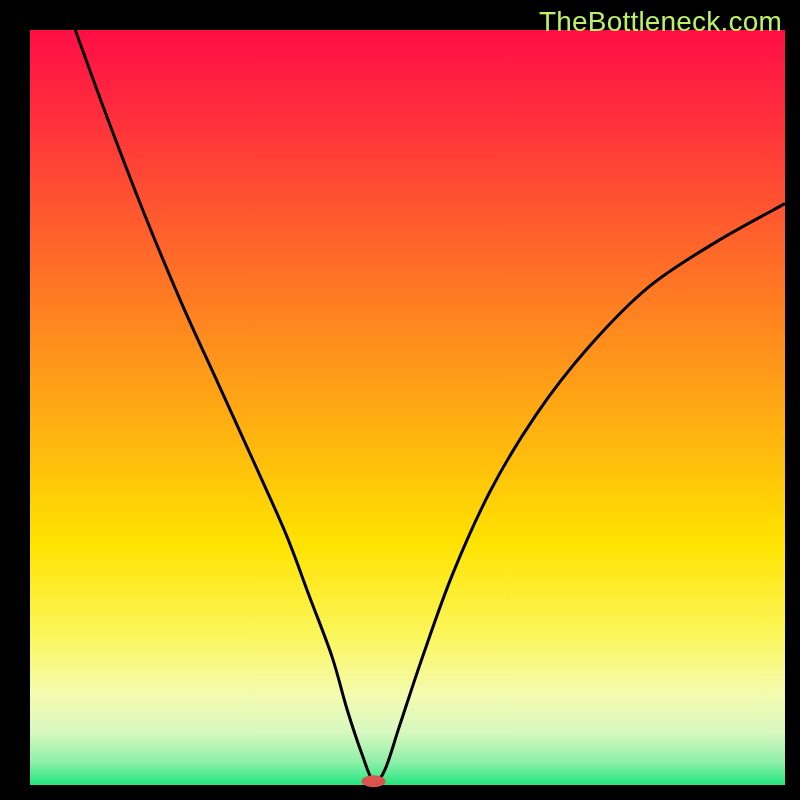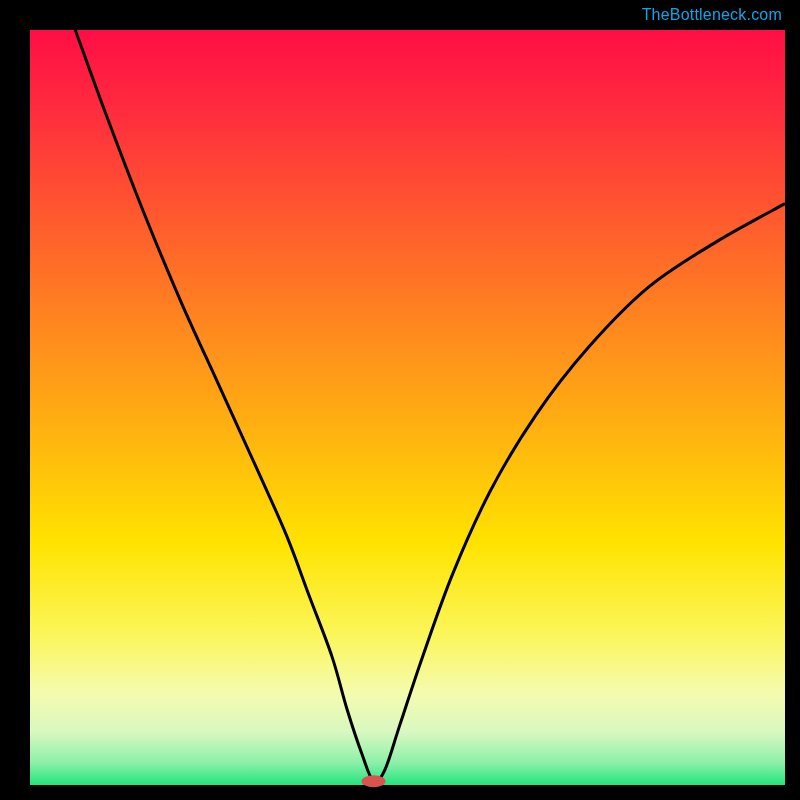--- a/index.html
+++ b/index.html
@@ -15,22 +15,22 @@
     position: absolute;
     top: 0;
     left: 0;
     width: 800px;
     height: 800px;
   }
   .watermark {
     position: absolute;
     top: 6px;
     right: 18px;
-    color: #0ea5e9;
-    font-size: 16px;
+    color: #bef264;
+    font-size: 28px;
     font-weight: 500;
     letter-spacing: 0.2px;
     z-index: 10;
   }
   svg {
     display: block;
   }
 </style>
 </head>
 <body>

